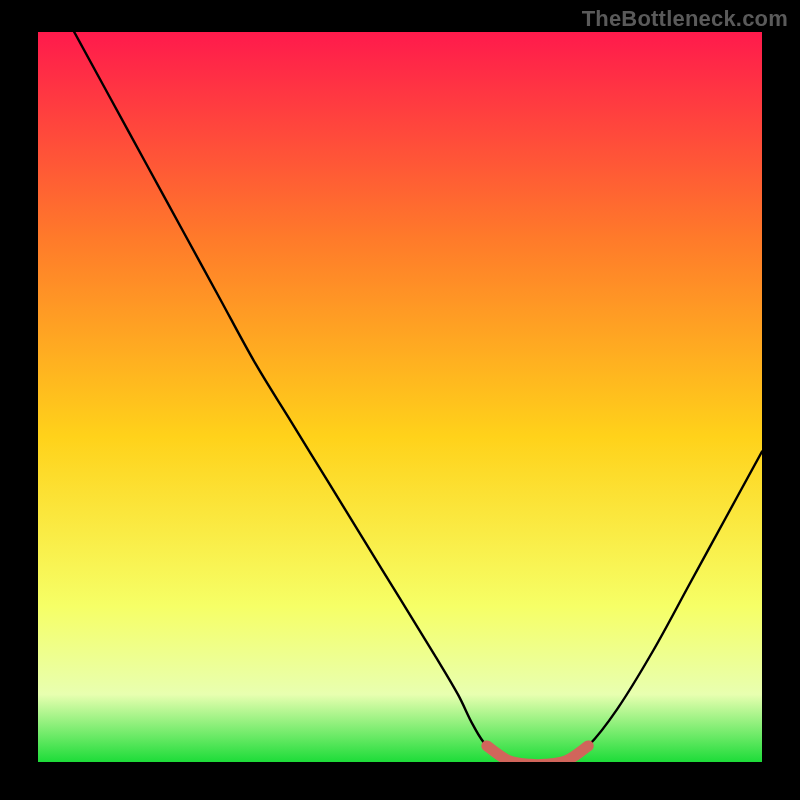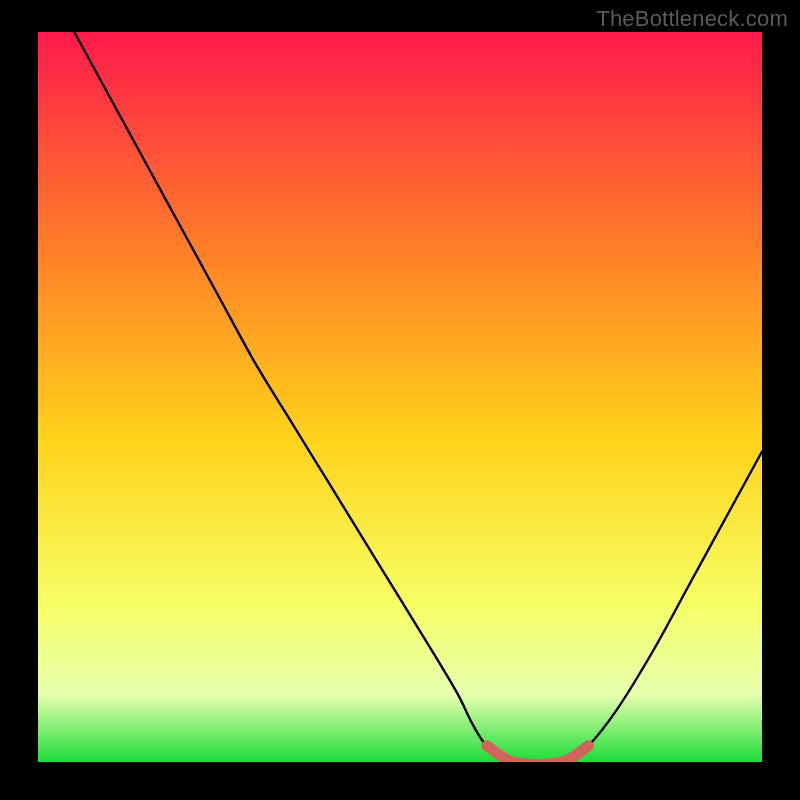--- a/index.html
+++ b/index.html
@@ -16,21 +16,21 @@
     width: 800px;
     height: 800px;
     background: #000;
   }
   .watermark {
     position: absolute;
     top: 6px;
     right: 12px;
     color: #5a5a5a;
     font-size: 22px;
-    font-weight: 400;
+    font-weight: 700;
     letter-spacing: 0.2px;
     z-index: 5;
   }
   .plot-wrap {
     position: absolute;
     left: 38px;
     top: 32px;
     width: 724px;
     height: 736px;
   }

